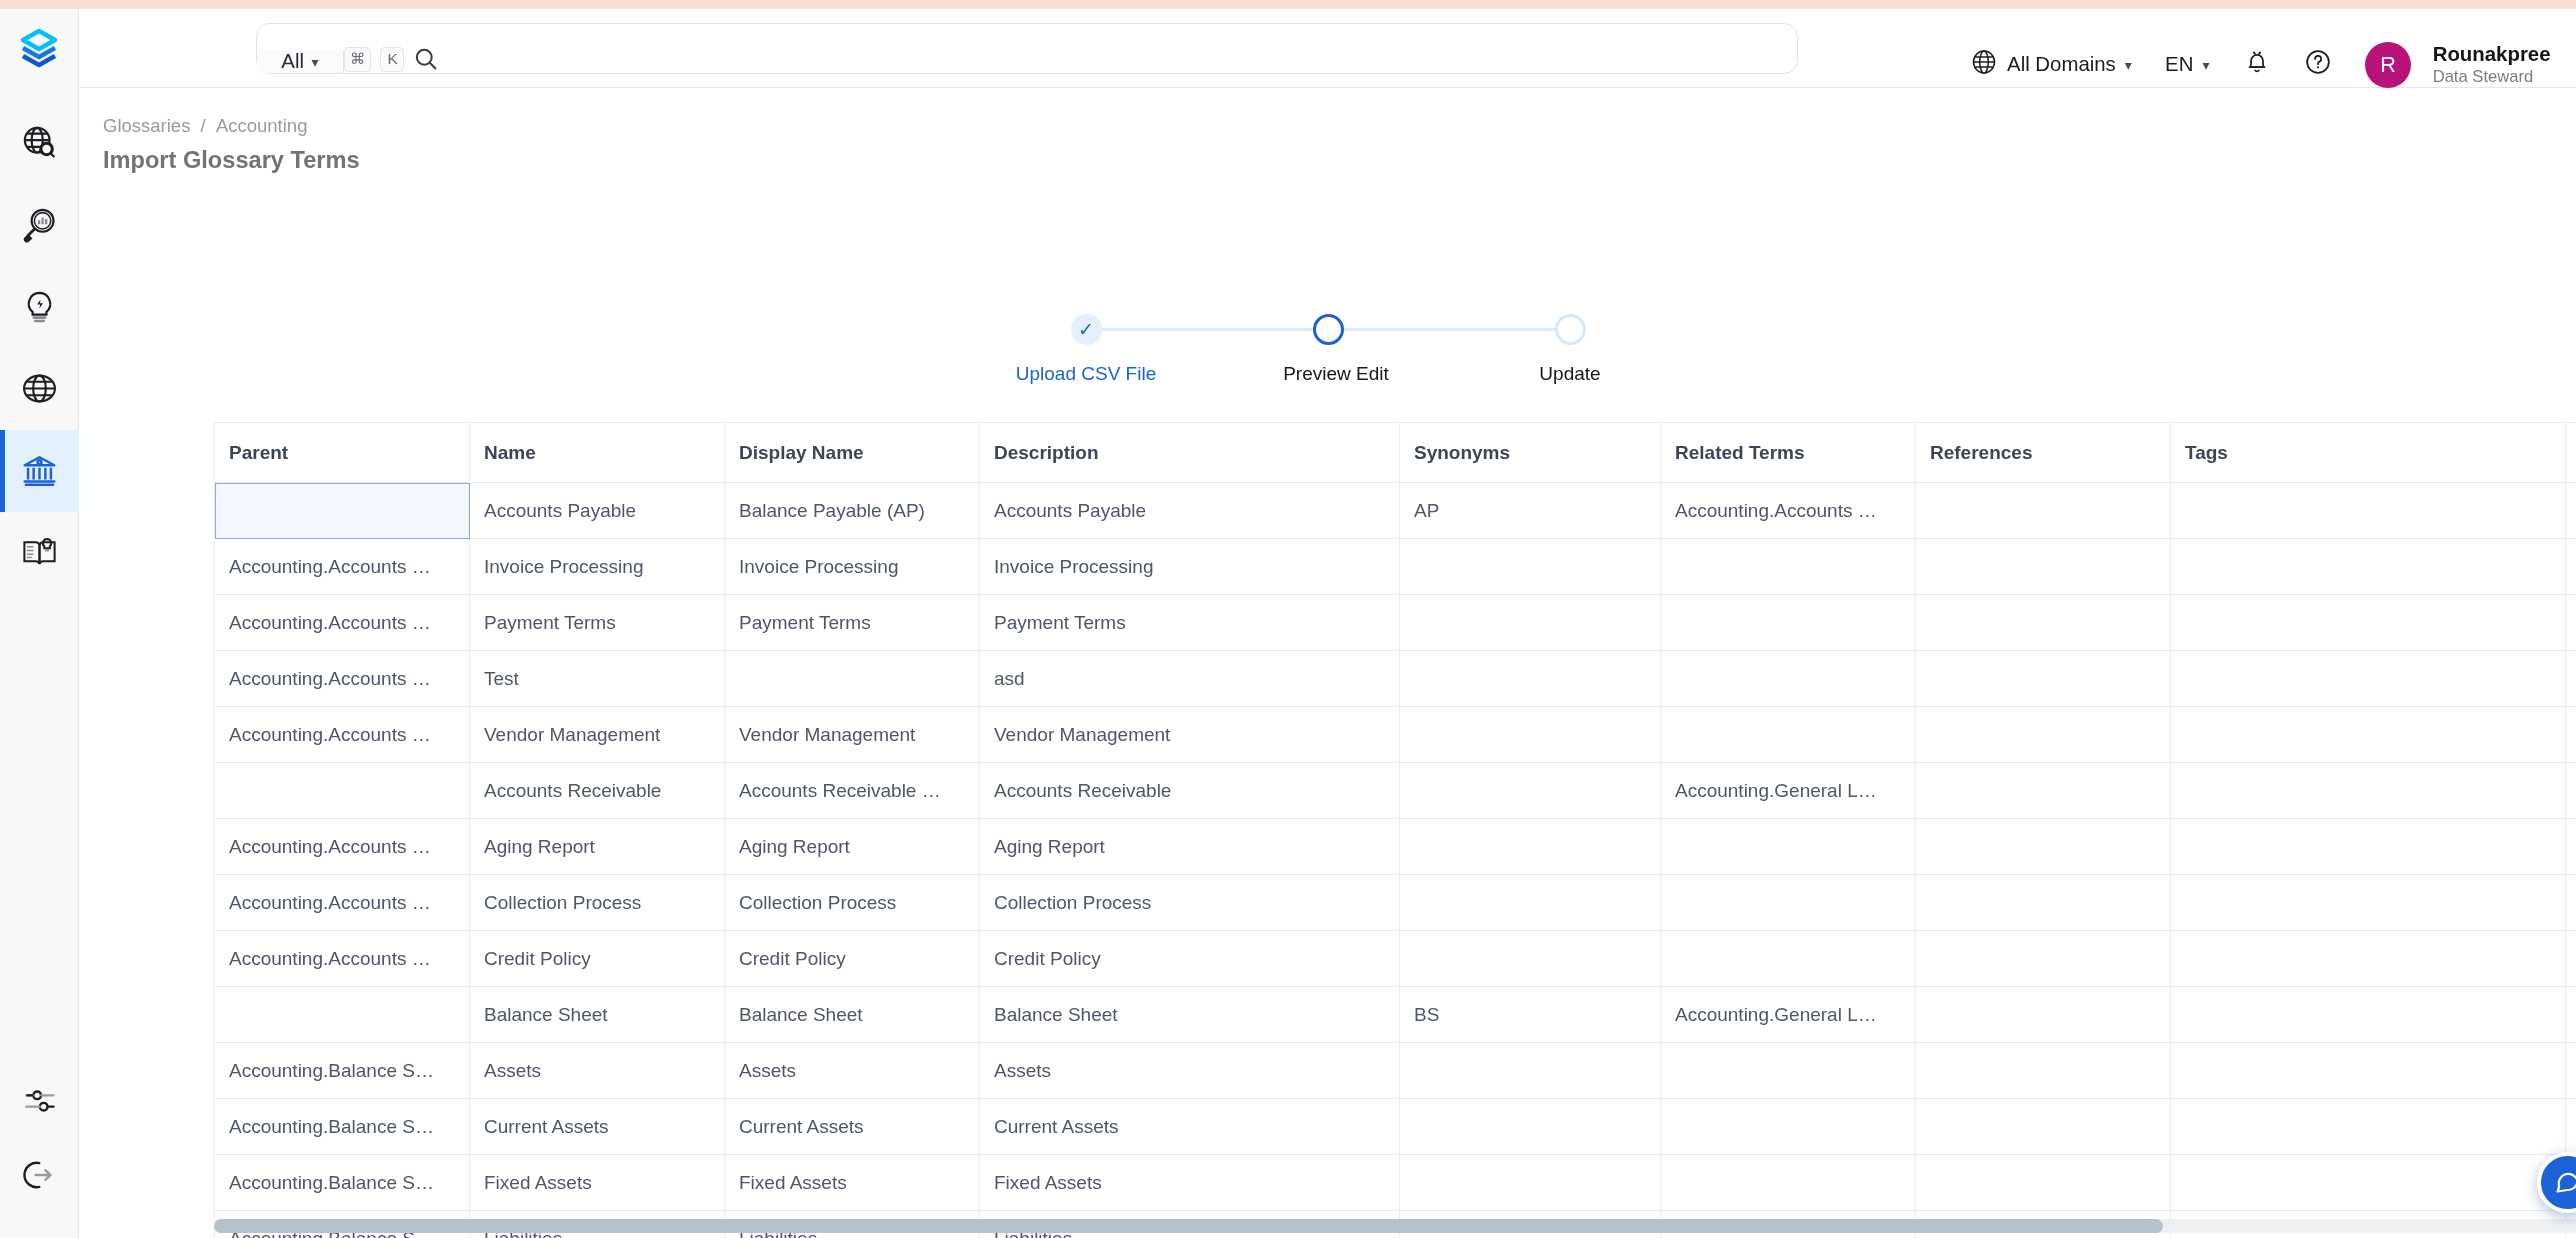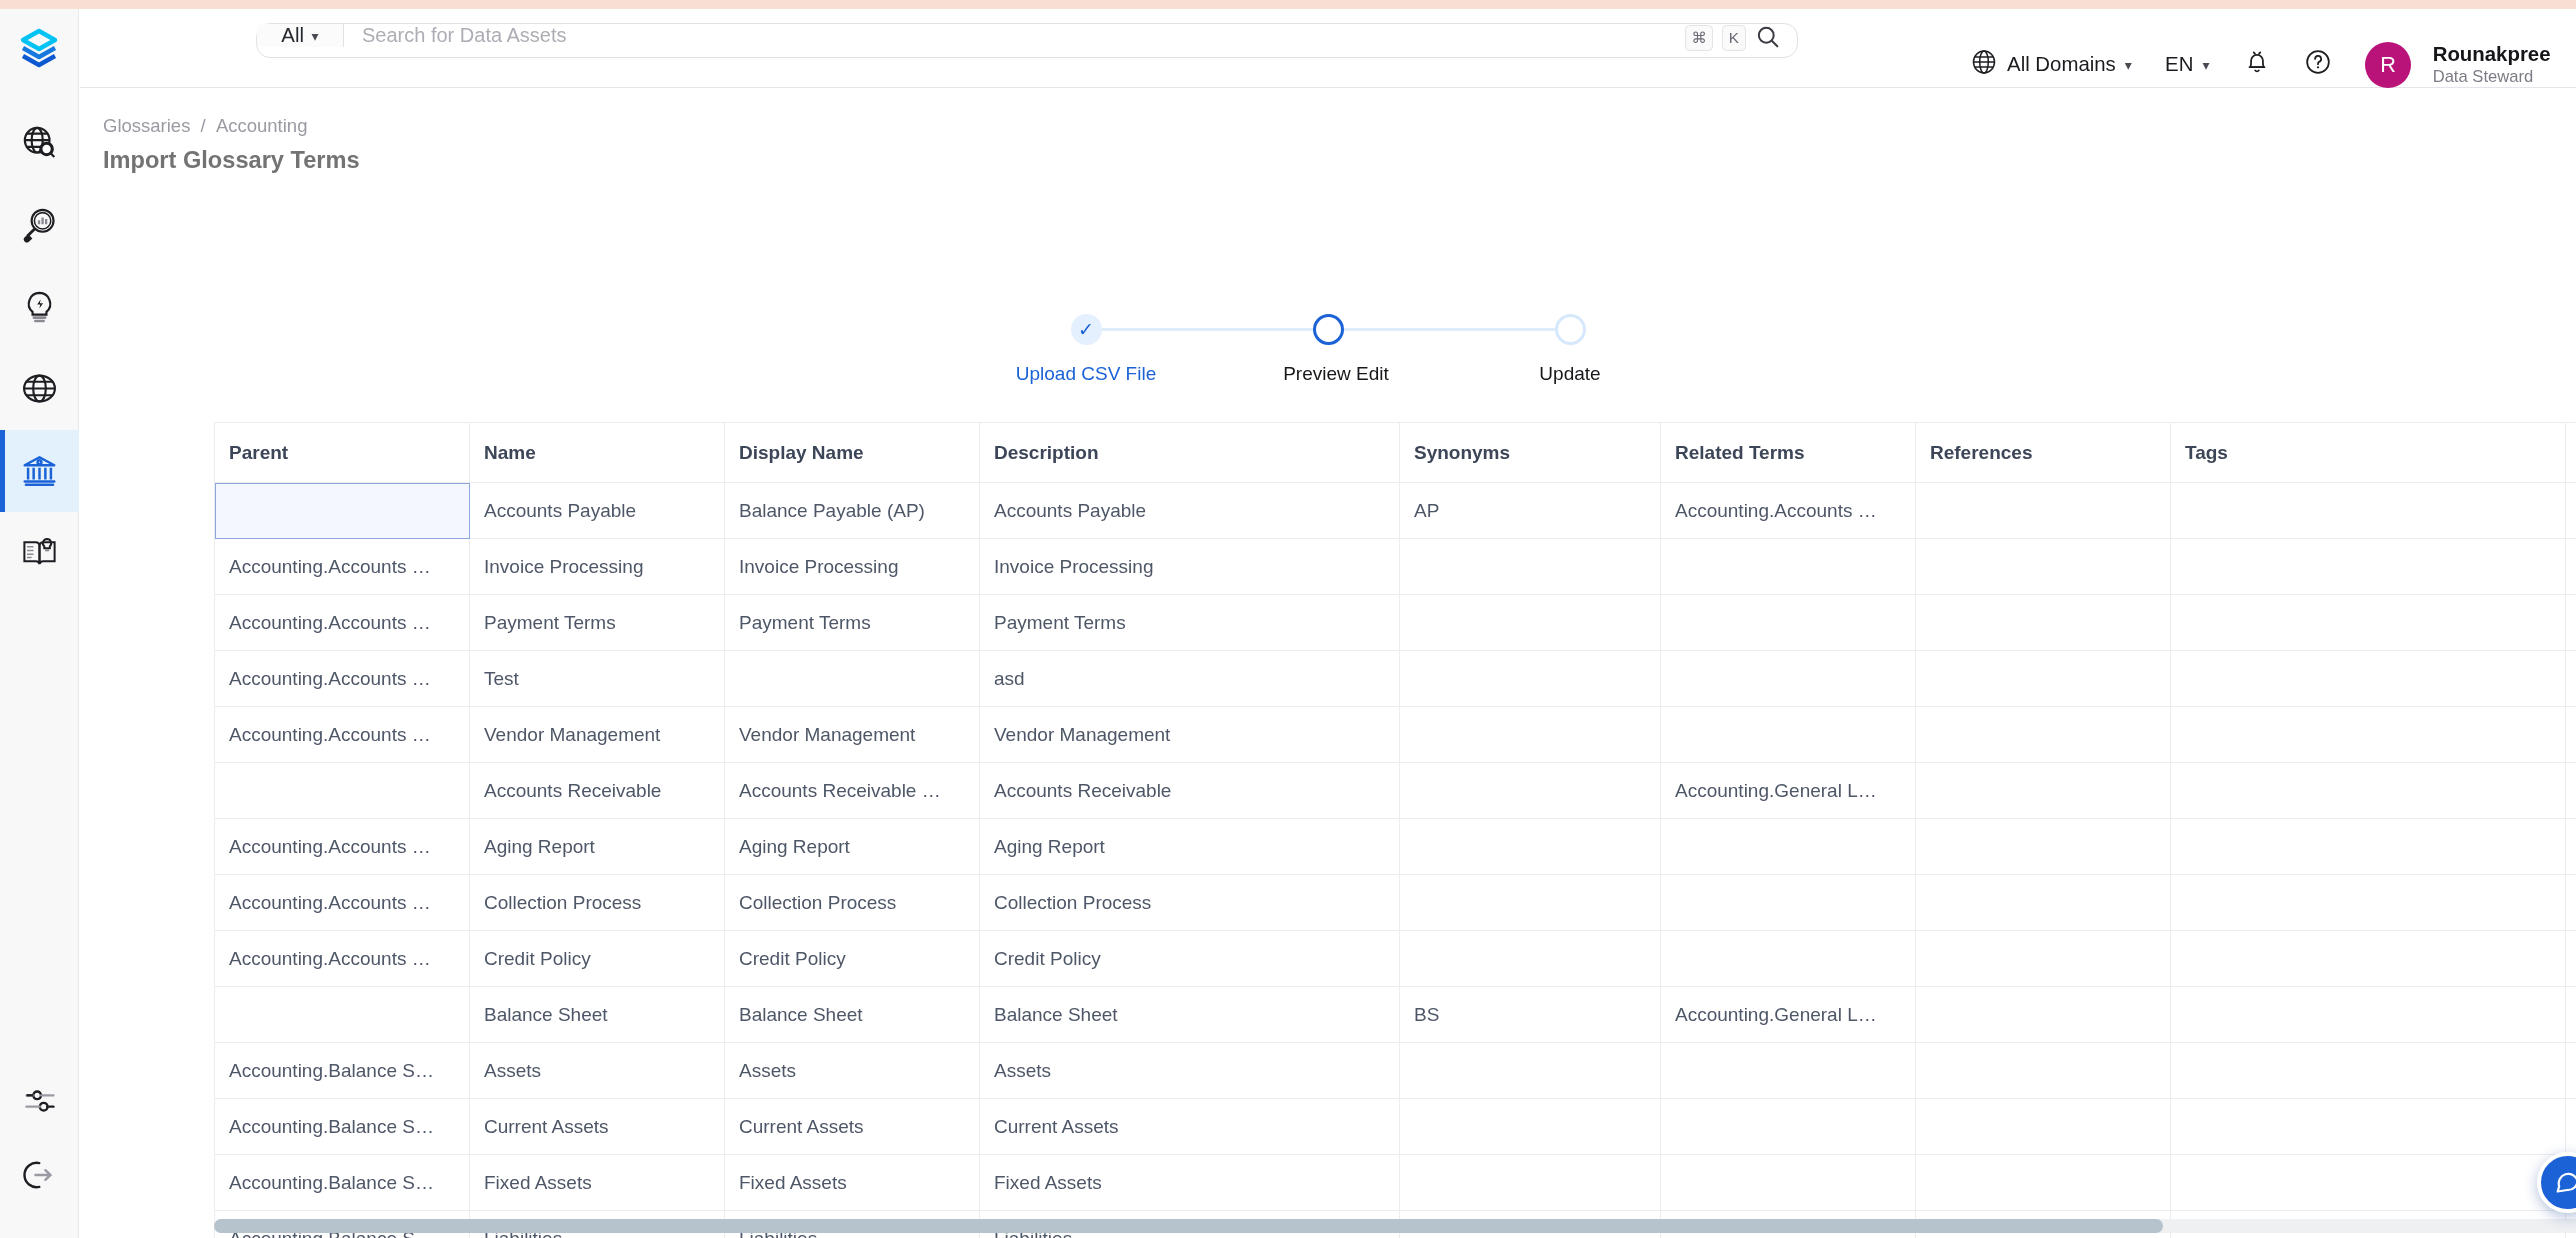--- a/index.html
+++ b/index.html
@@ -48,23 +48,23 @@
   
   .header {
     position: absolute; top: 9px; left: 80px;
     width: 2496px; height: 79px;
     background: #ffffff;
     border-bottom: 1.3px solid #e5e5e9;
     display: flex; align-items: center;
   }
   .searchwrap {
     position: absolute; left: 176px; top: 14px;
-    width: 1542px; height: 35px;
+    width: 1542px; height: 51px;
     border: 1.3px solid #e1e1e6; border-radius: 14px;
-    display: flex; align-items: flex-start; background: #fff;
+    display: flex; align-items: flex-end; background: #fff;
   }
   .search-scope {
     width: 87px; border-right: 1.3px solid #e1e1e6;
     background: #fbfbfc; border-radius: 5.1px 0 0 5.1px;
     display: flex; align-items: center; justify-content: center; gap: 7.6px;
     font-size: 20.4px; color: #24292f; cursor: pointer;
   }
   .search-input {
     flex: 1; border: none; outline: none; background: transparent;
     font-family: "Liberation Sans", sans-serif;
@@ -310,21 +310,20 @@
     </div>
   </nav>
 
   <header class="header">
 
     <div class="searchwrap">
       <div class="search-scope">
         <span>All</span>
         <span class="caret">▾</span>
       </div>
-      <input class="search-input" type="text" placeholder="Search for Data Assets" style="">
       <div class="search-tools">
         <span class="kbd">⌘</span>
         <span class="kbd">K</span>
         <span>
           <svg width="25.5" height="25.5" viewBox="0 0 24 24" fill="none" stroke="#3b3b44" stroke-width="1.9" stroke-linecap="round">
             <circle cx="10.6" cy="10.6" r="7"></circle>
             <path d="M15.8 15.8 21 21"></path>
           </svg>
         </span>
       </div>

